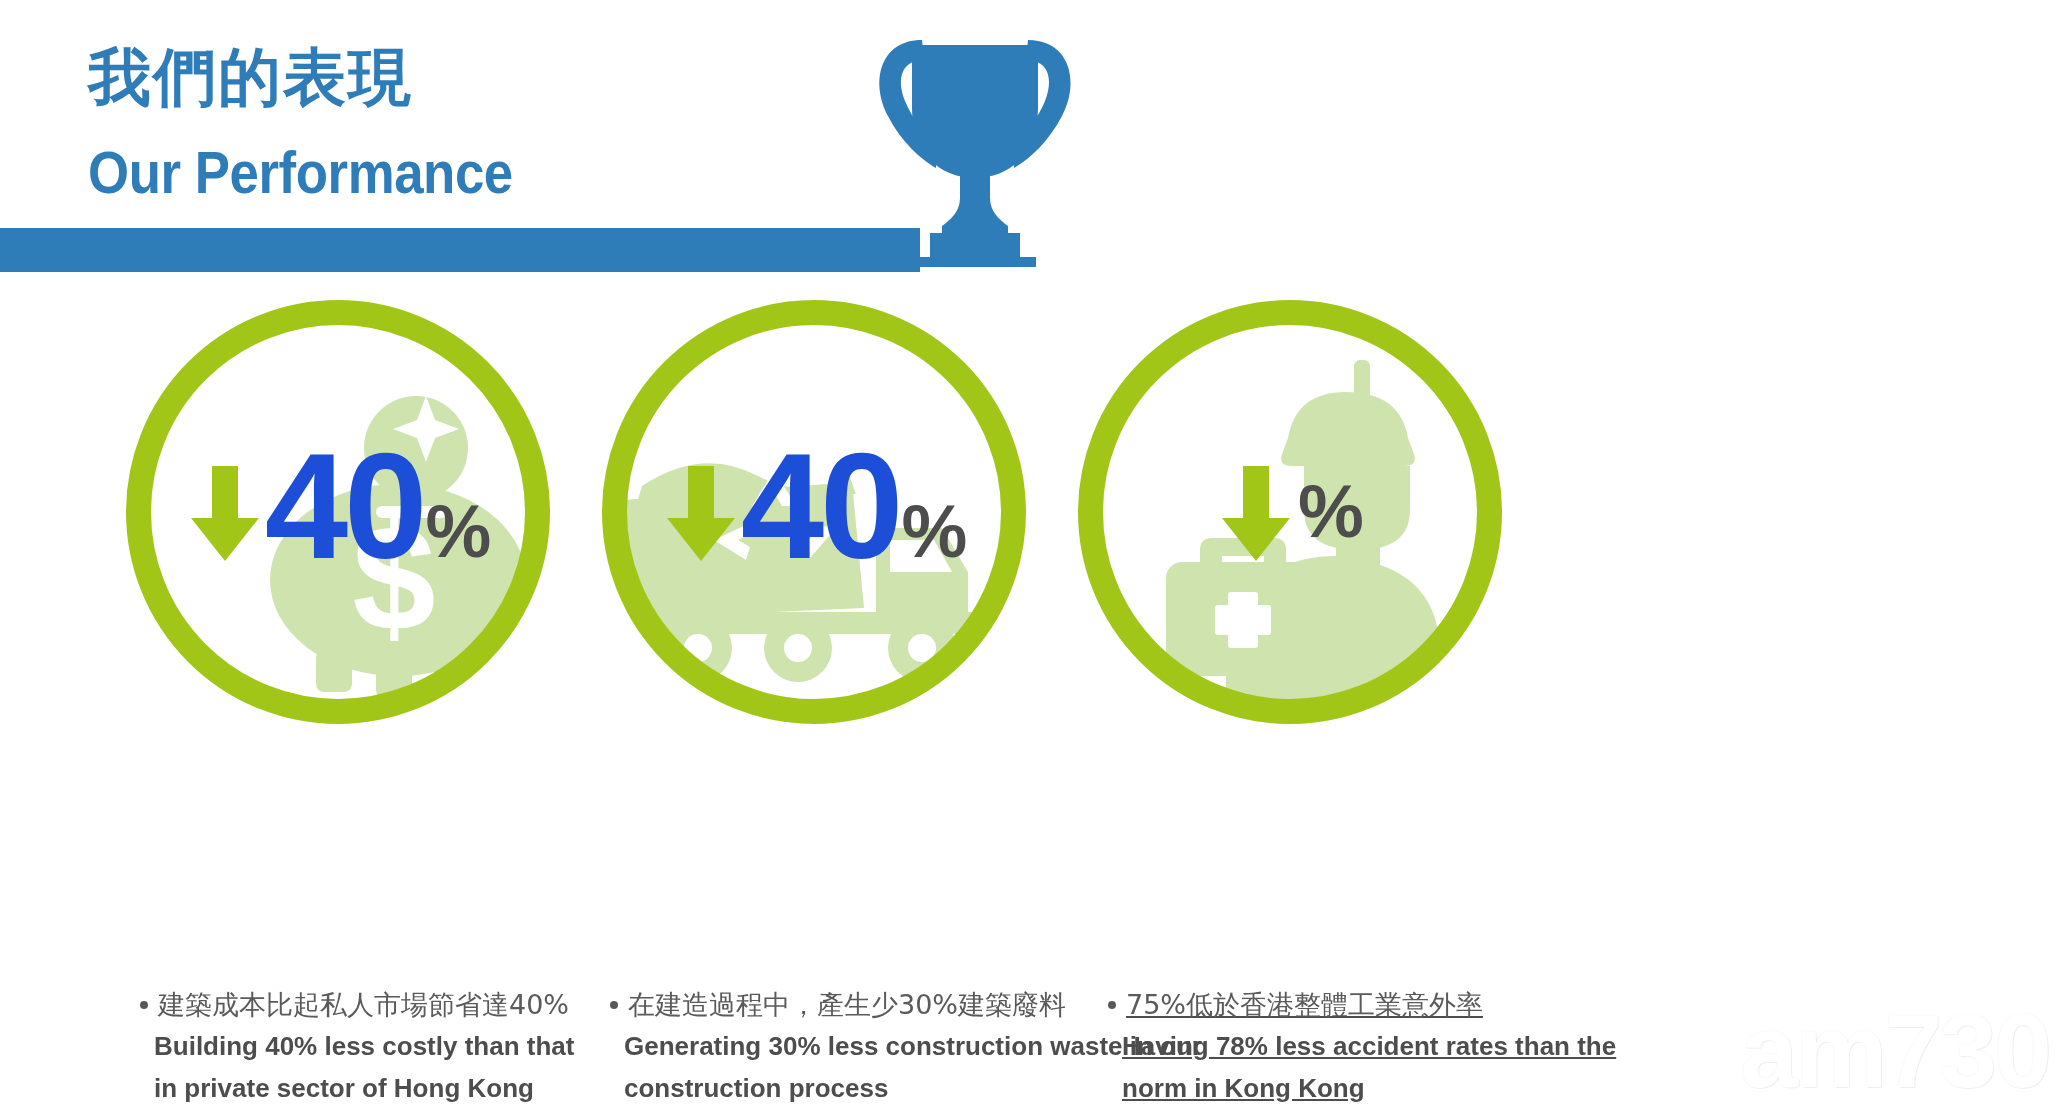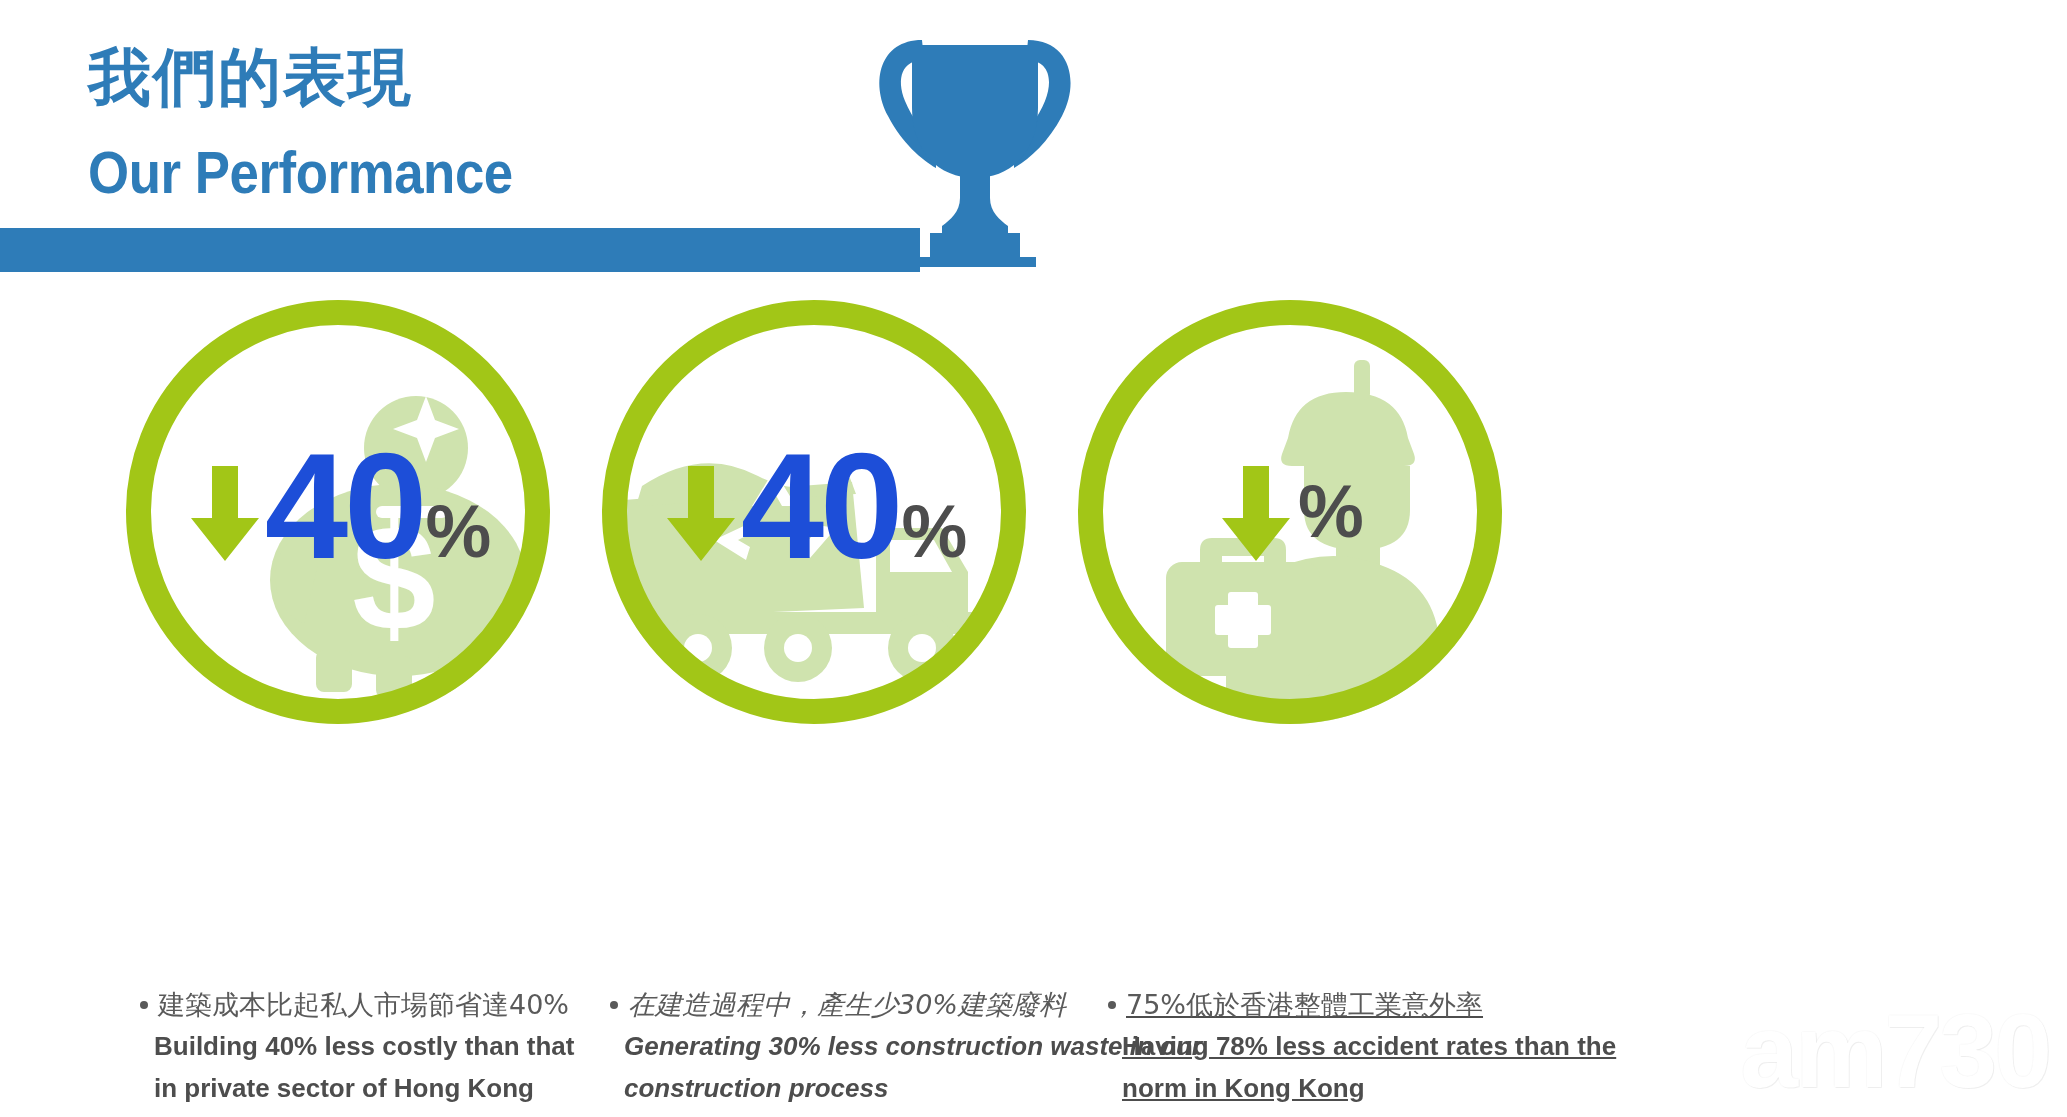--- a/index.html
+++ b/index.html
@@ -156,21 +156,21 @@
     top: 985px;
     width: 2067px;
     height: 132px;
   }
   .caption {
     position: absolute;
     top: 0;
     width: 560px;
   }
   .caption.k1 { left: 140px; }
-  .caption.k2 { left: 610px; font-style: italic; }
+  .caption.k2 { left: 610px; }
   .caption.k3 { left: 1108px; text-decoration: underline; }
   .cap-line {
     display: flex;
     align-items: flex-start;
   }
   .bullet {
     flex: 0 0 auto;
     width: 8px;
     height: 8px;
     border-radius: 50%;

